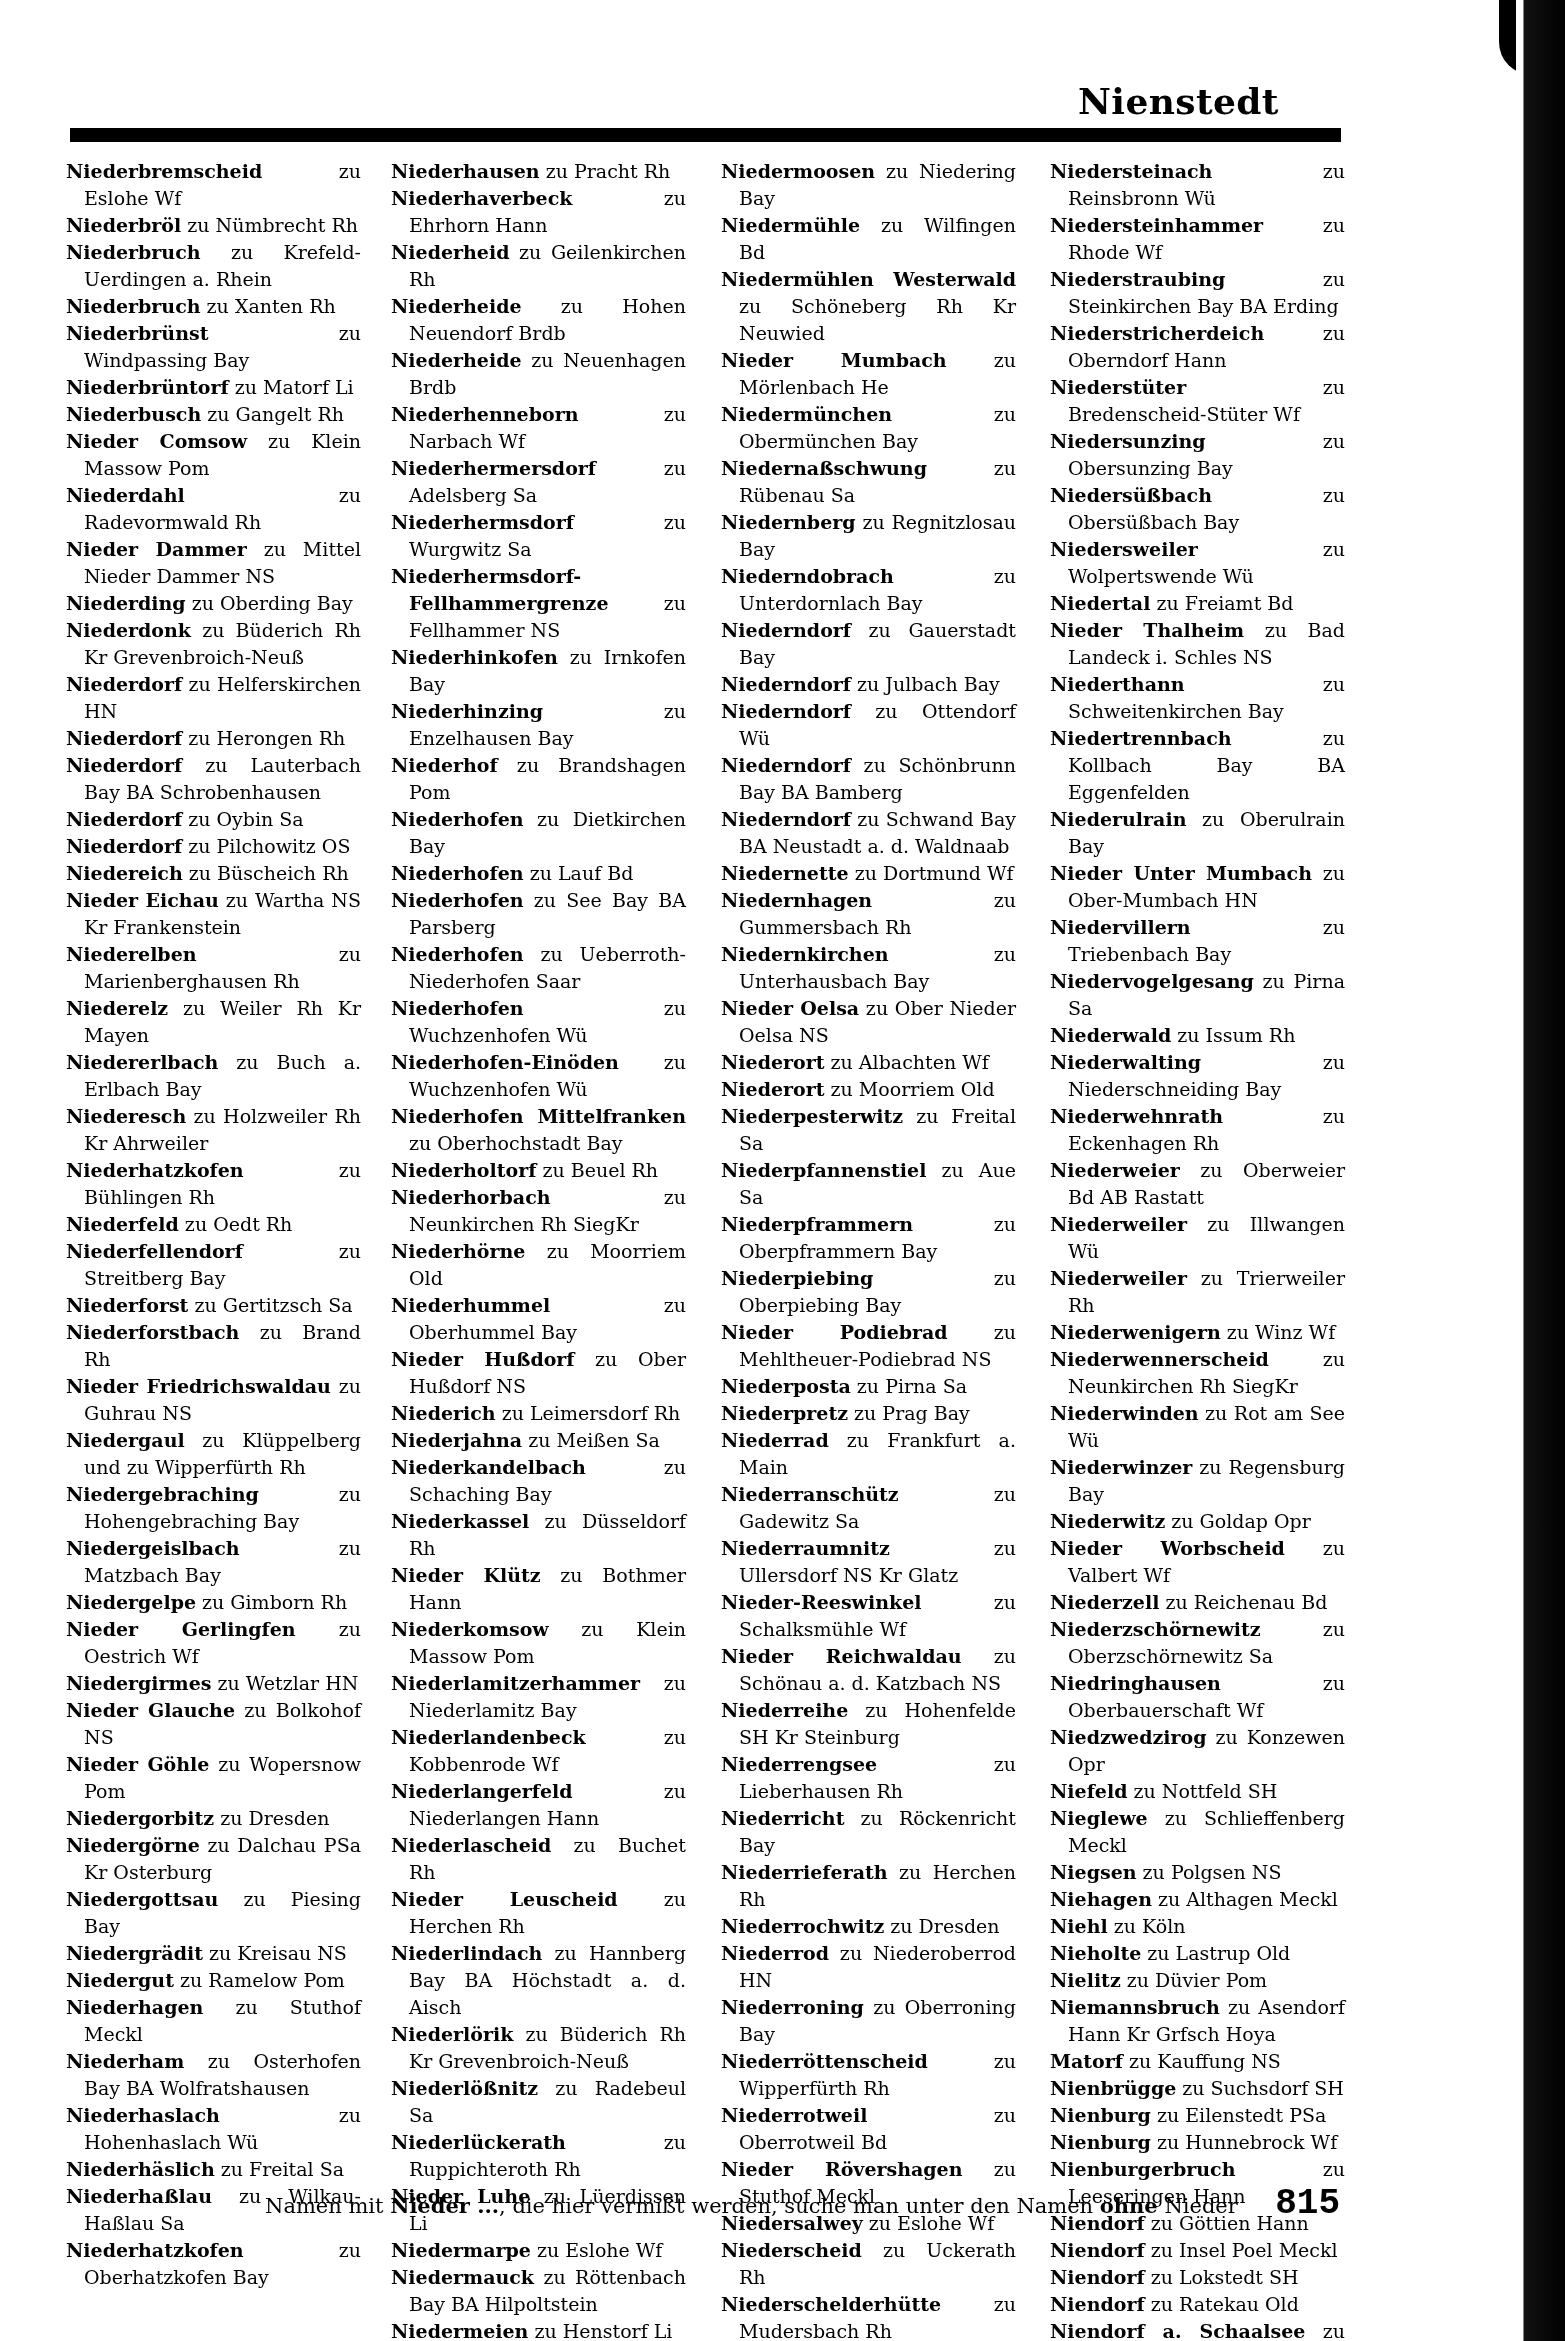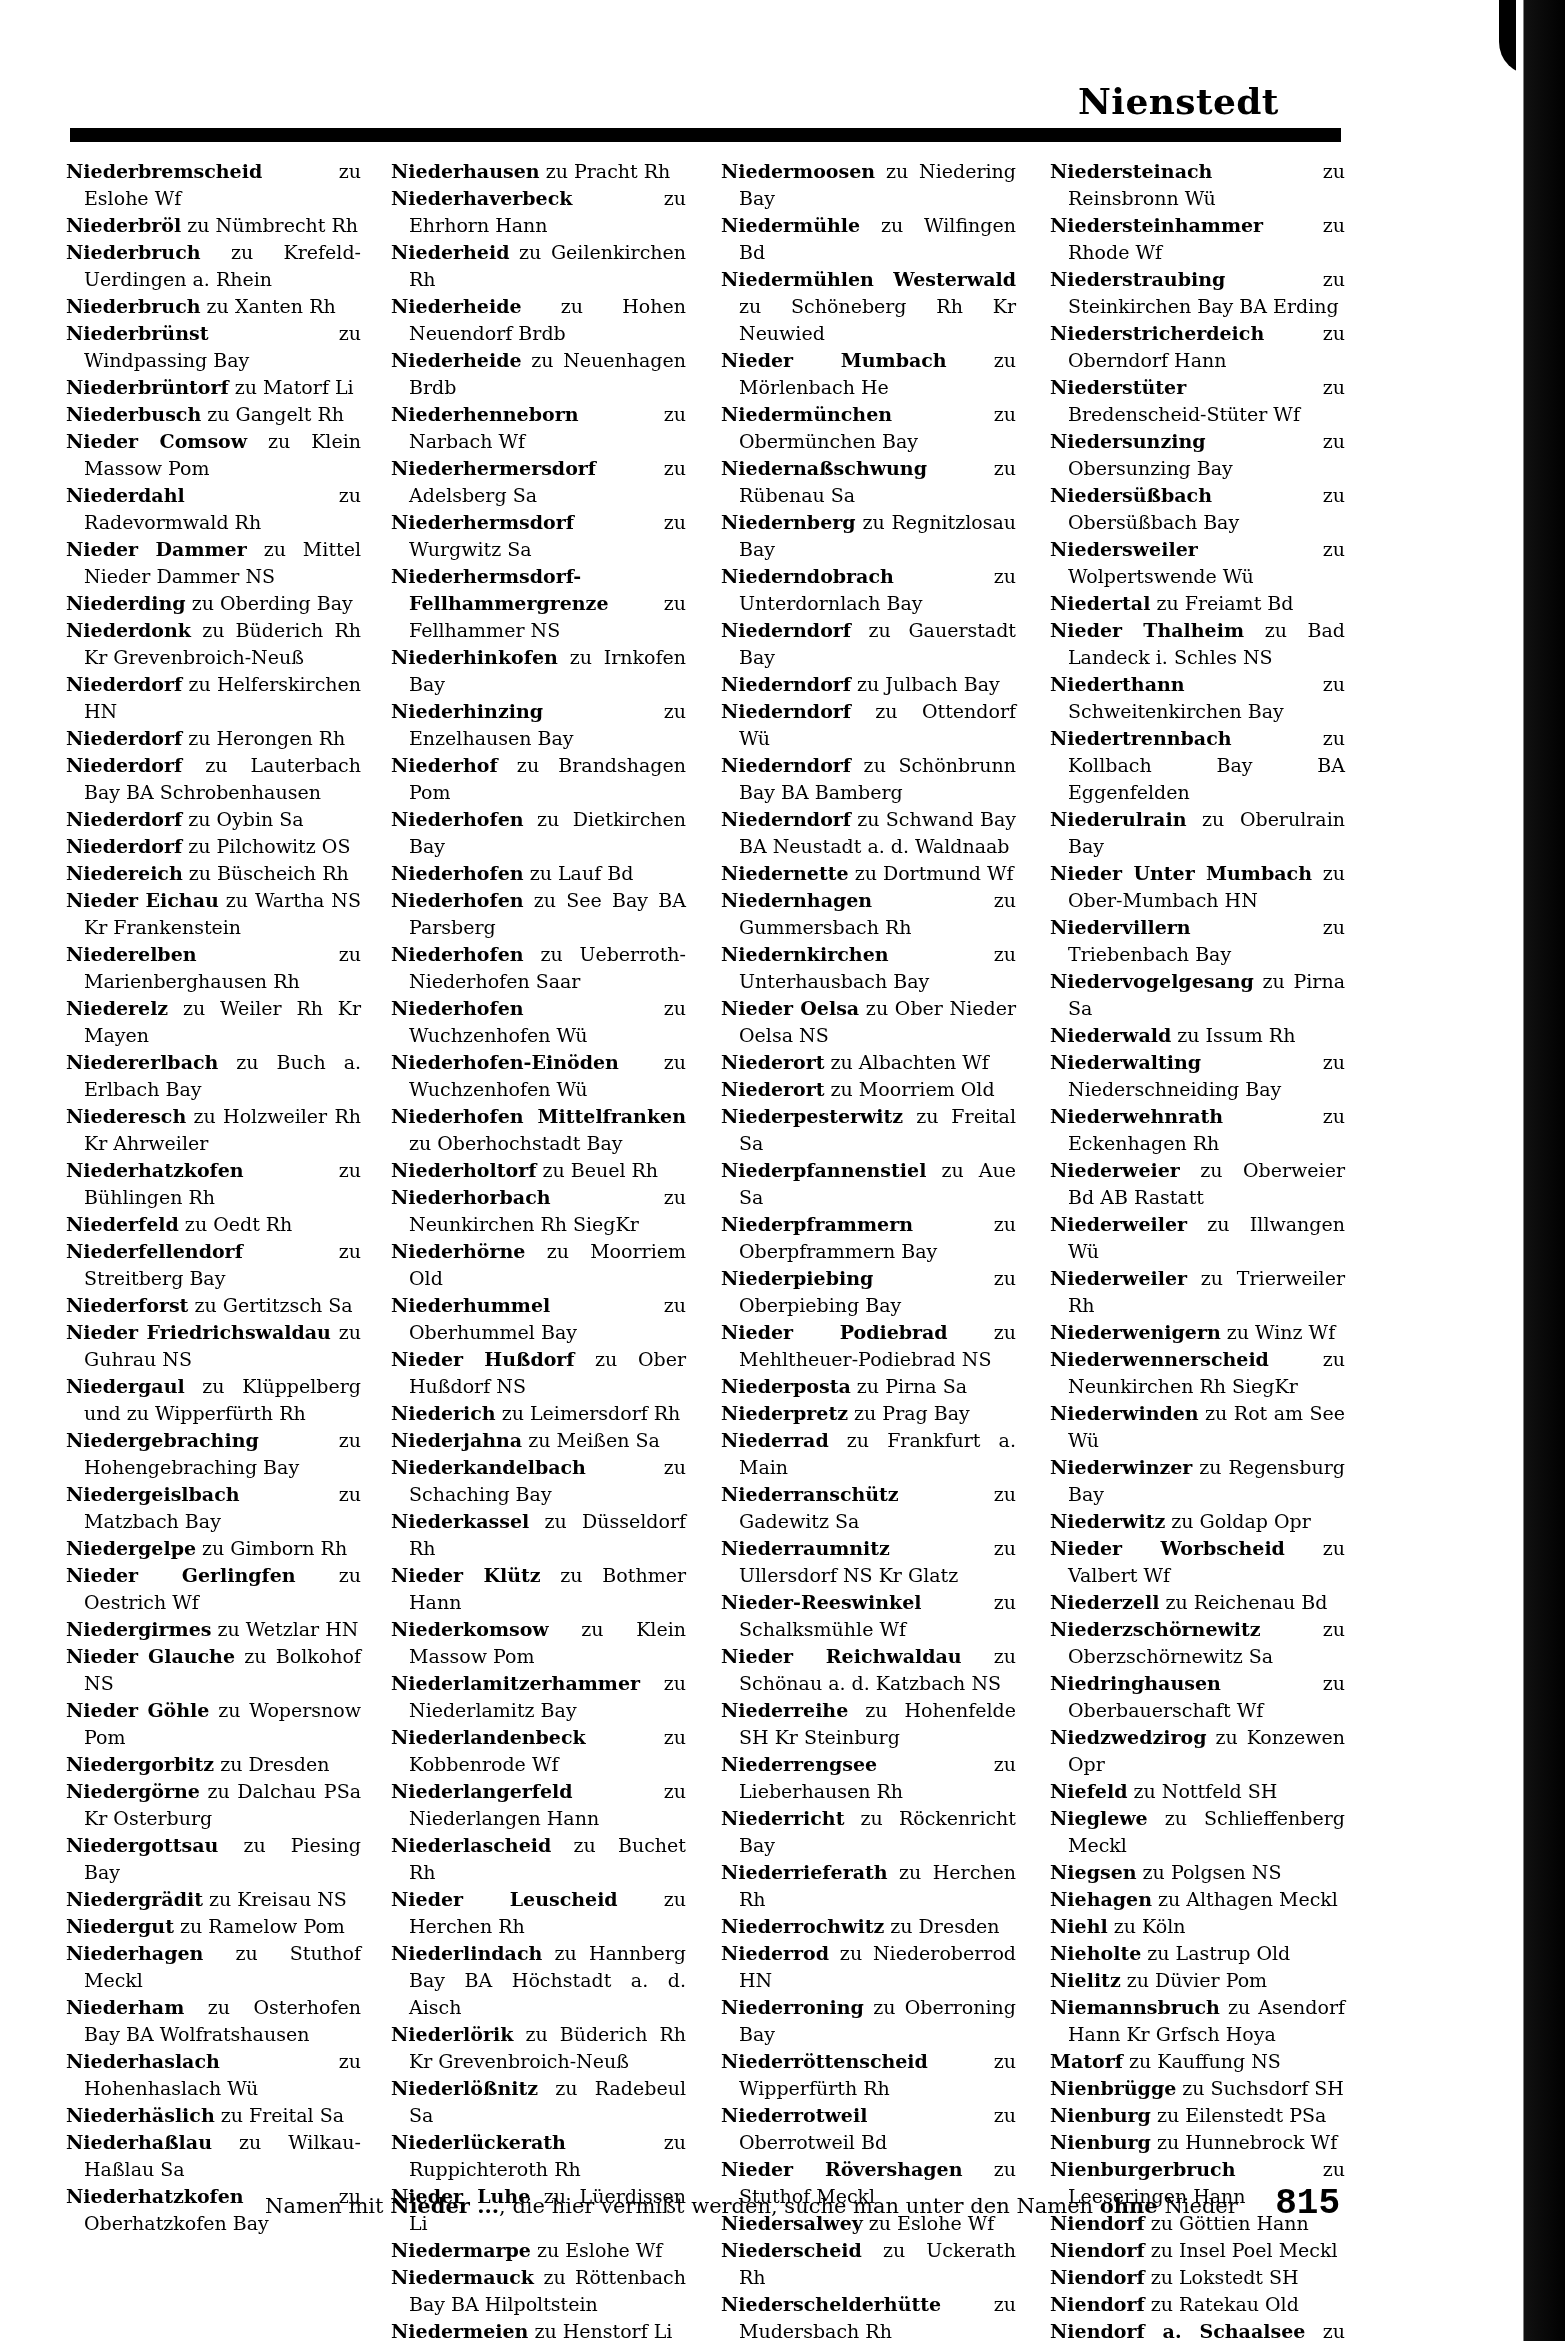--- a/index.html
+++ b/index.html
@@ -54,20 +54,21 @@
       <div class="entry"><span class="head">Niedereich</span><span> zu Büscheich Rh</span></div>
       <div class="entry"><span class="head">Nieder Eichau</span><span> zu Wartha NS Kr Frankenstein</span></div>
       <div class="entry"><span class="head">Niederelben</span><span> zu Marienberghausen Rh</span></div>
       <div class="entry"><span class="head">Niederelz</span><span> zu Weiler Rh Kr Mayen</span></div>
       <div class="entry"><span class="head">Niedererlbach</span><span> zu Buch a. Erlbach Bay</span></div>
       <div class="entry"><span class="head">Niederesch</span><span> zu Holzweiler Rh Kr Ahrweiler</span></div>
       <div class="entry"><span class="head">Niederhatzkofen</span><span> zu Bühlingen Rh</span></div>
       <div class="entry"><span class="head">Niederfeld</span><span> zu Oedt Rh</span></div>
       <div class="entry"><span class="head">Niederfellendorf</span><span> zu Streitberg Bay</span></div>
       <div class="entry"><span class="head">Niederforst</span><span> zu Gertitzsch Sa</span></div>
+      <div class="entry"><span class="head">Niederforstbach</span><span> zu Brand Rh</span></div>
       <div class="entry"><span class="head">Nieder Friedrichswaldau</span><span> zu Guhrau NS</span></div>
       <div class="entry"><span class="head">Niedergaul</span><span> zu Klüppelberg und zu Wipperfürth Rh</span></div>
       <div class="entry"><span class="head">Niedergebraching</span><span> zu Hohengebraching Bay</span></div>
       <div class="entry"><span class="head">Niedergeislbach</span><span> zu Matzbach Bay</span></div>
       <div class="entry"><span class="head">Niedergelpe</span><span> zu Gimborn Rh</span></div>
       <div class="entry"><span class="head">Nieder Gerlingfen</span><span> zu Oestrich Wf</span></div>
       <div class="entry"><span class="head">Niedergirmes</span><span> zu Wetzlar HN</span></div>
       <div class="entry"><span class="head">Nieder Glauche</span><span> zu Bolkohof NS</span></div>
       <div class="entry"><span class="head">Nieder Göhle</span><span> zu Wopersnow Pom</span></div>
       <div class="entry"><span class="head">Niedergorbitz</span><span> zu Dresden</span></div>

